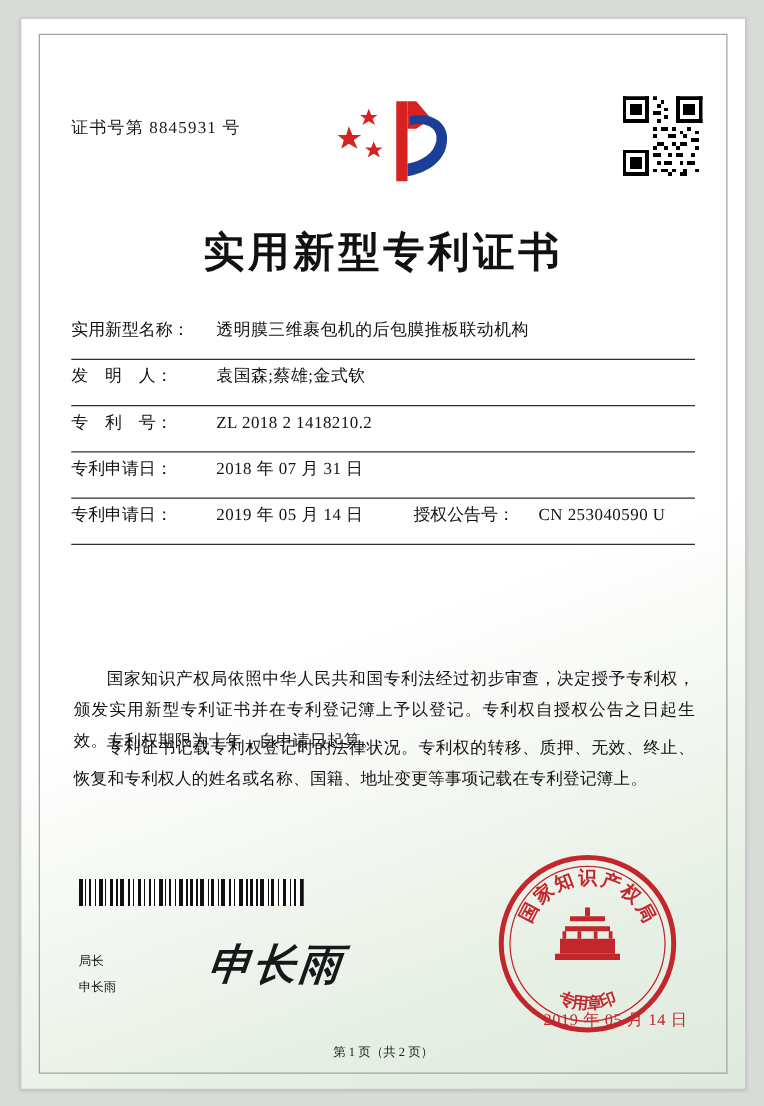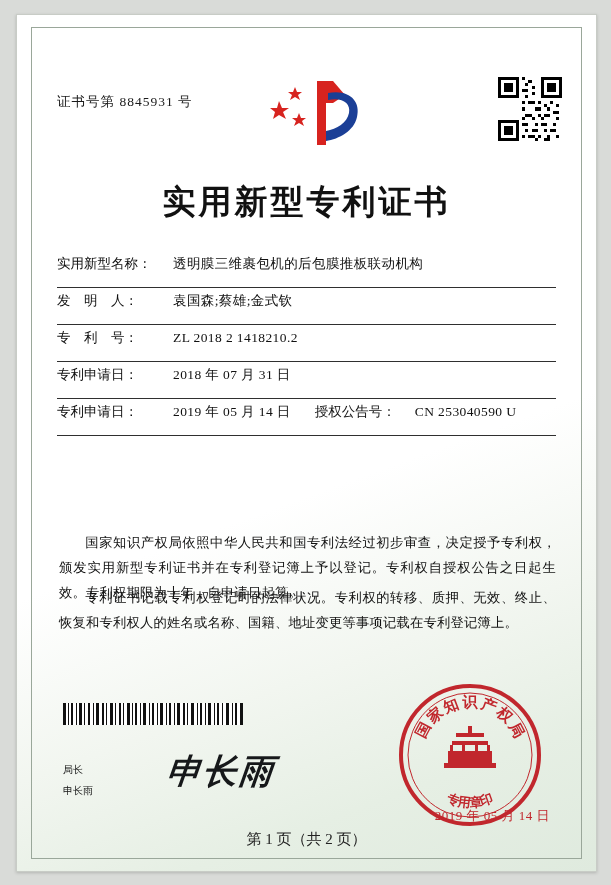--- a/index.html
+++ b/index.html
@@ -67,21 +67,21 @@
     letter-spacing:0.4px;
   }
   .row .line{
     position:absolute;
     left:0;right:0;bottom:4px;
     border-bottom:1px solid #2f2f2f;
   }
   .row.two .lbl2{
     display:inline-block;
     width:100px;
-    margin-left:24px;
+    margin-left:40px;
   }
   
   .para{
     position:absolute;left:42px;right:40px;
     font-size:13.3px;
     line-height:25px;
     color:#111;
     text-align:justify;
     letter-spacing:0.2px;
   }
@@ -112,21 +112,21 @@
     position:absolute;right:52px;top:666px;
     width:148px;height:148px;
   }
   .seal-date{
     position:absolute;right:46px;top:792px;
     font-size:13px;color:#c1272d;letter-spacing:0.5px;
   }
   
   .footer{
     position:absolute;left:0;right:0;bottom:22px;
-    text-align:center;font-size:15px;color:#222;
+    text-align:center;font-size:10px;color:#222;
   }
 </style>
 </head>
 <body>
 
 <div class="page">
   <div class="inner-border"></div>
 
   <div class="cert-no">证书号第 8845931 号</div>
 

